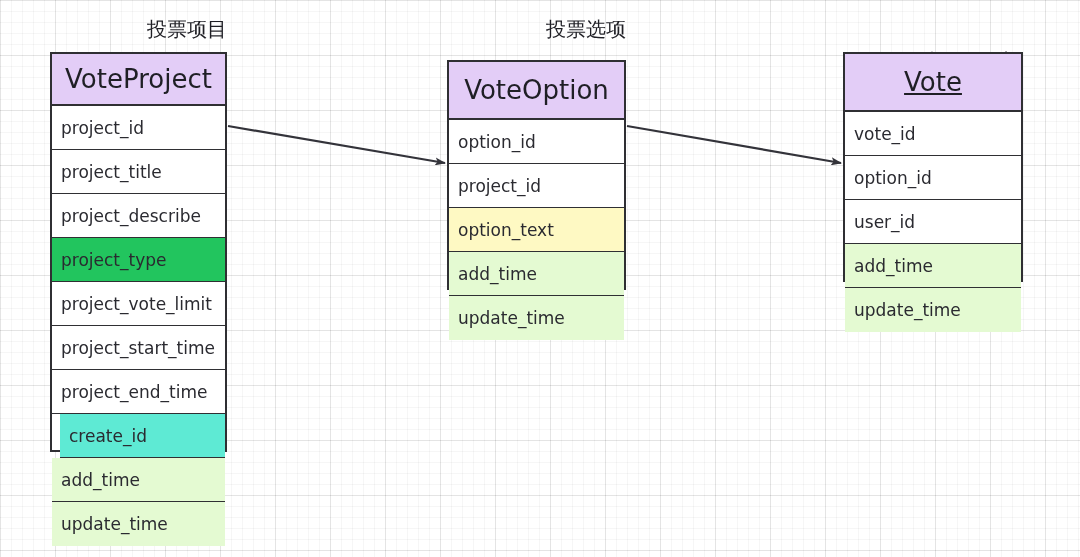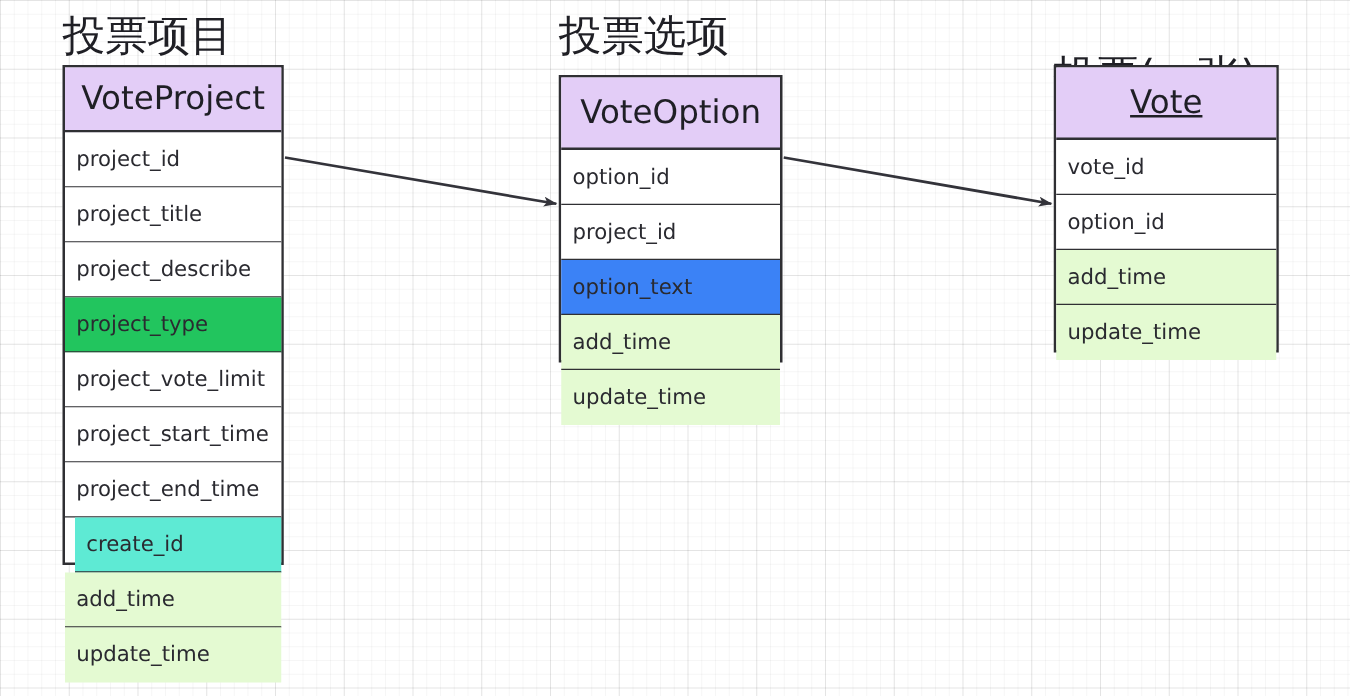--- a/index.html
+++ b/index.html
@@ -27,25 +27,25 @@
     background-size:
       55px 55px,
       55px 55px,
       11px 11px,
       11px 11px;
     background-position: 0 0, 0 0, 0 0, 0 0;
   }
 
   .entity-title {
     position: absolute;
-    font-size: 34px;
+    font-size: 20px;
     line-height: 34px;
     color: #1f1f25;
     white-space: nowrap;
-    text-align: left;
+    text-align: right;
     font-family: "DejaVu Sans", "Liberation Sans", sans-serif;
     letter-spacing: 0px;
   }
 
   .table-box {
     position: absolute;
     border: 2px solid #2f2f33;
     box-sizing: border-box;
     background: #ffffff;
   }
@@ -107,31 +107,32 @@
     <div class="field-row" style="background:#e4fad2;">add_time</div>
     <div class="field-row" style="background:#e4fad2;">update_time</div>
   </div>
 
   <div class="entity-title" style="left:447px; top:12px; width:179px;">投票选项</div>
 
   <div class="table-box" style="left:447px; top:52px; width:179px; height:230px;margin-top:8px;">
     <div class="table-header" style="height:58px; background:#e3cdf7;">VoteOption</div>
     <div class="field-row" style="background:#ffffff;">option_id</div>
     <div class="field-row" style="background:#ffffff;">project_id</div>
-    <div class="field-row" style="background:#3b82f6;">option_text</div>
+    <div class="field-row" style="background:#fef9c3;">option_text</div>
     <div class="field-row" style="background:#e4fad2;">add_time</div>
     <div class="field-row" style="background:#e4fad2;">update_time</div>
   </div>
 
   <div class="entity-title" style="left:843px; top:12px; width:180px;margin-top:32px;">投票(一张)</div>
 
   <div class="table-box" style="left:843px; top:52px; width:180px; height:230px;">
     <div class="table-header" style="height:58px; background:#e3cdf7;text-decoration:underline;">Vote</div>
     <div class="field-row" style="background:#ffffff;">vote_id</div>
     <div class="field-row" style="background:#ffffff;">option_id</div>
+    <div class="field-row" style="background:#ffffff;">user_id</div>
     <div class="field-row" style="background:#e4fad2;">add_time</div>
     <div class="field-row" style="background:#e4fad2;">update_time</div>
   </div>
 
   <svg class="arrow-layer" viewBox="0 0 1080 557">
     <defs>
       <marker id="arrowhead" markerWidth="11" markerHeight="8" refX="10" refY="4" orient="auto" markerUnits="userSpaceOnUse">
         <path d="M0,0 L11,4 L0,8 L2.6,4 Z" fill="#33333a"></path>
       </marker>
     </defs>

